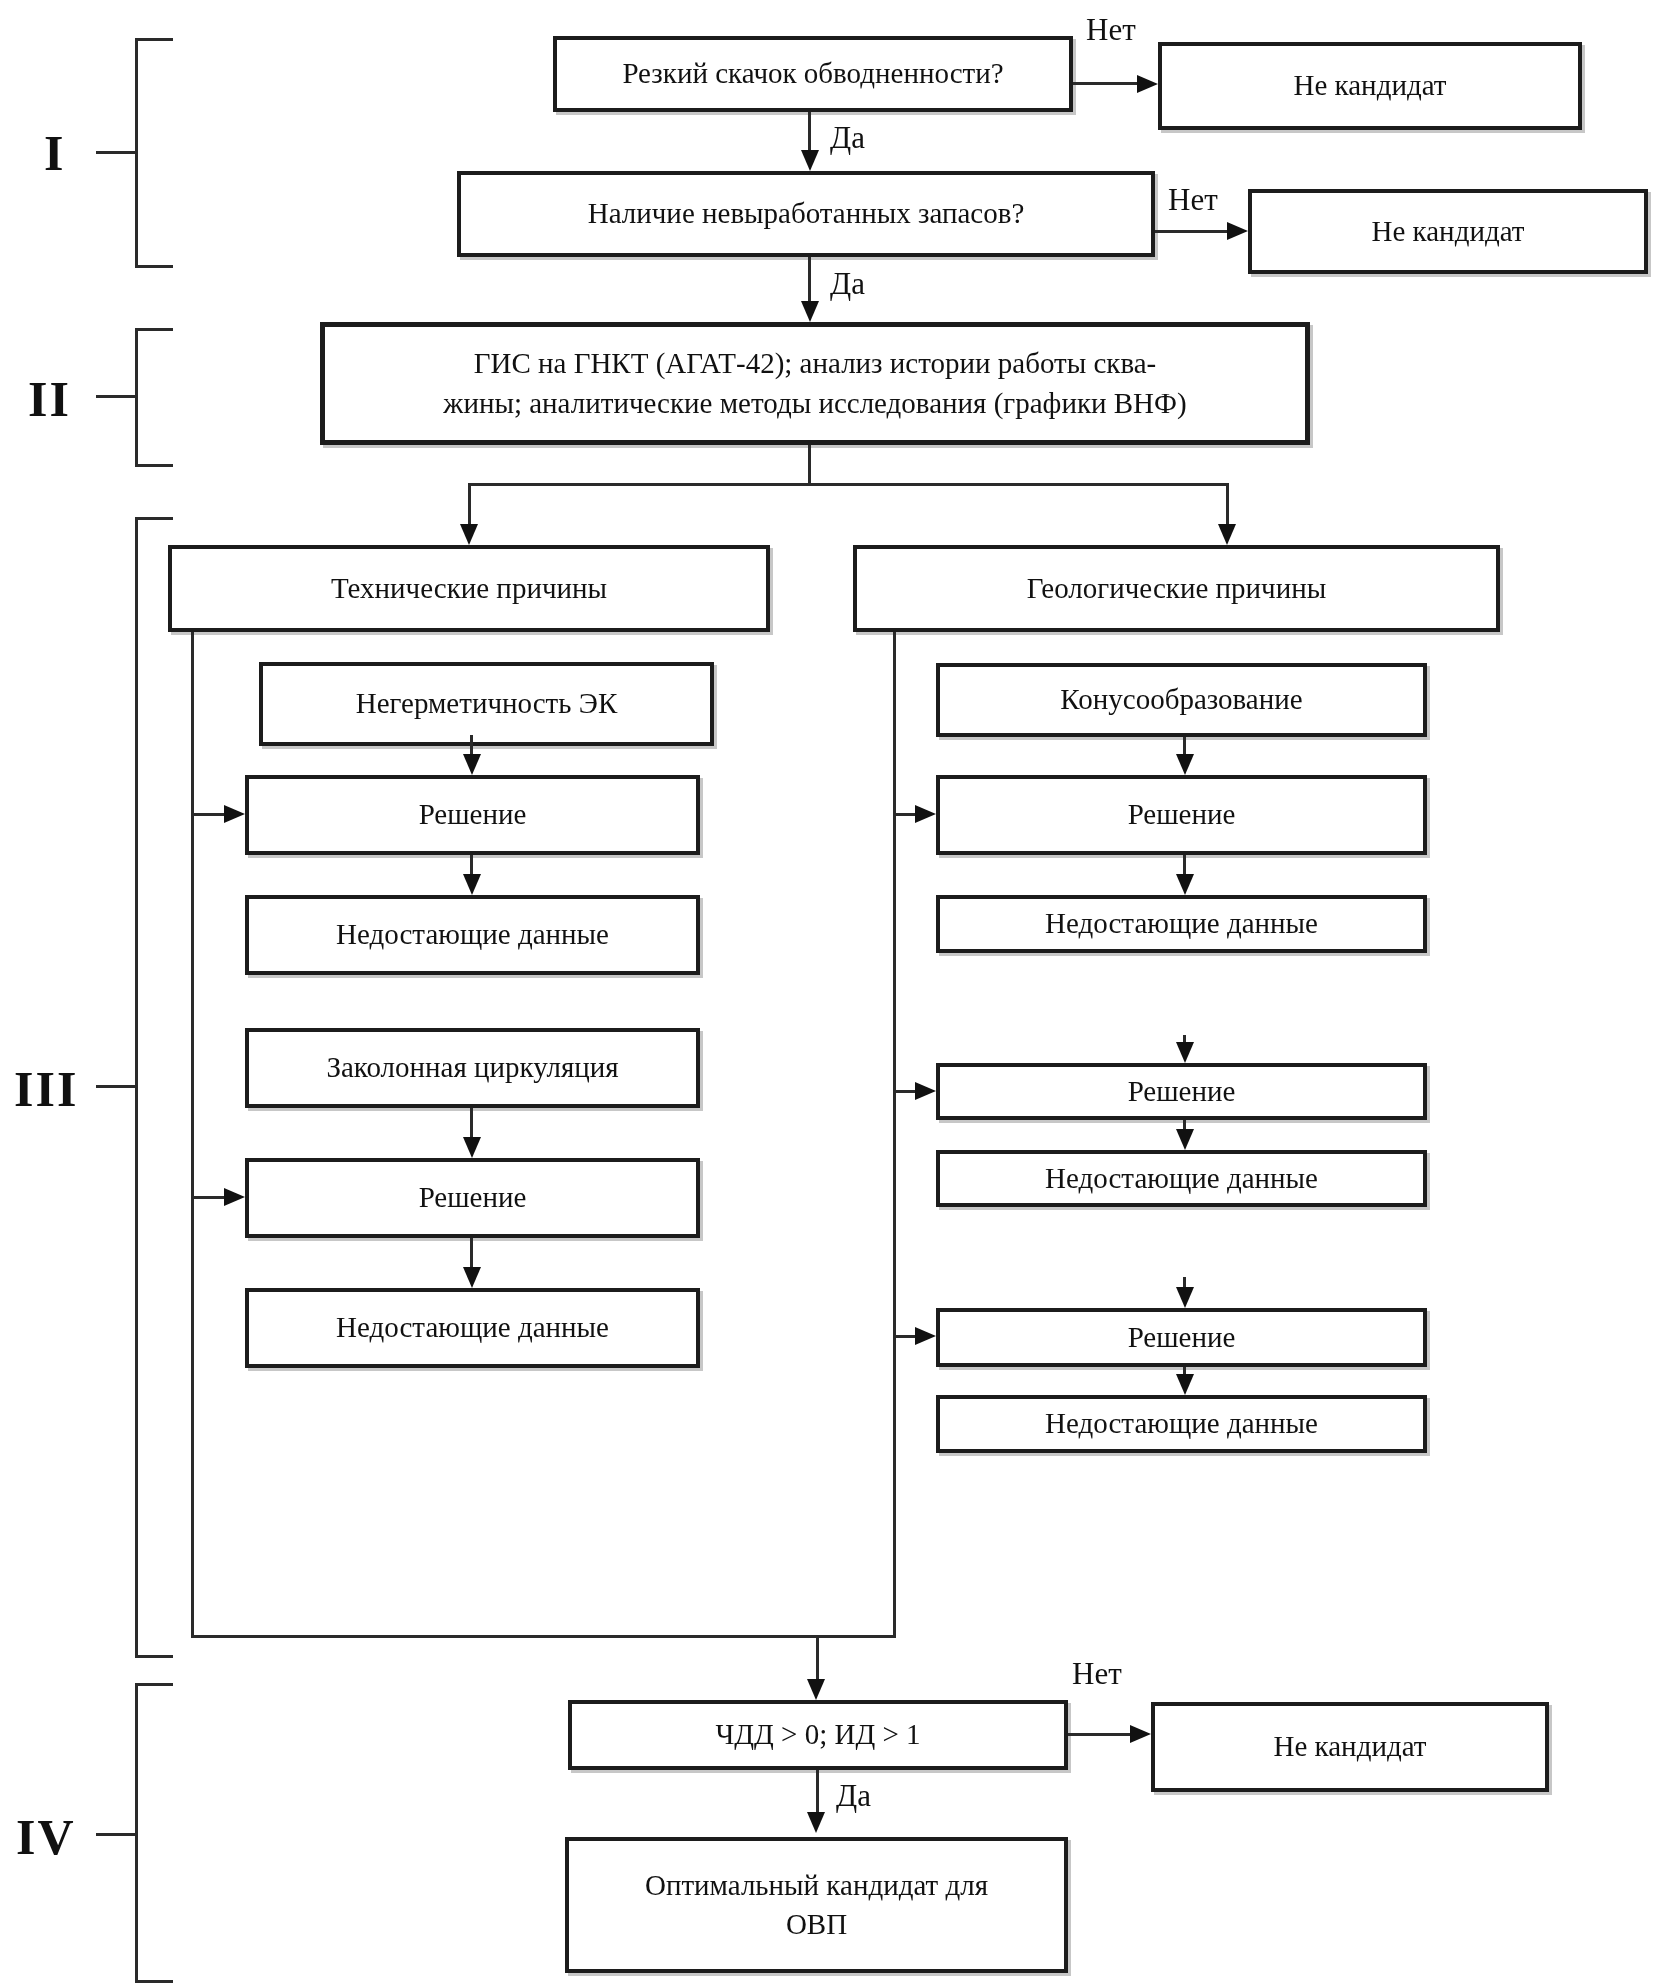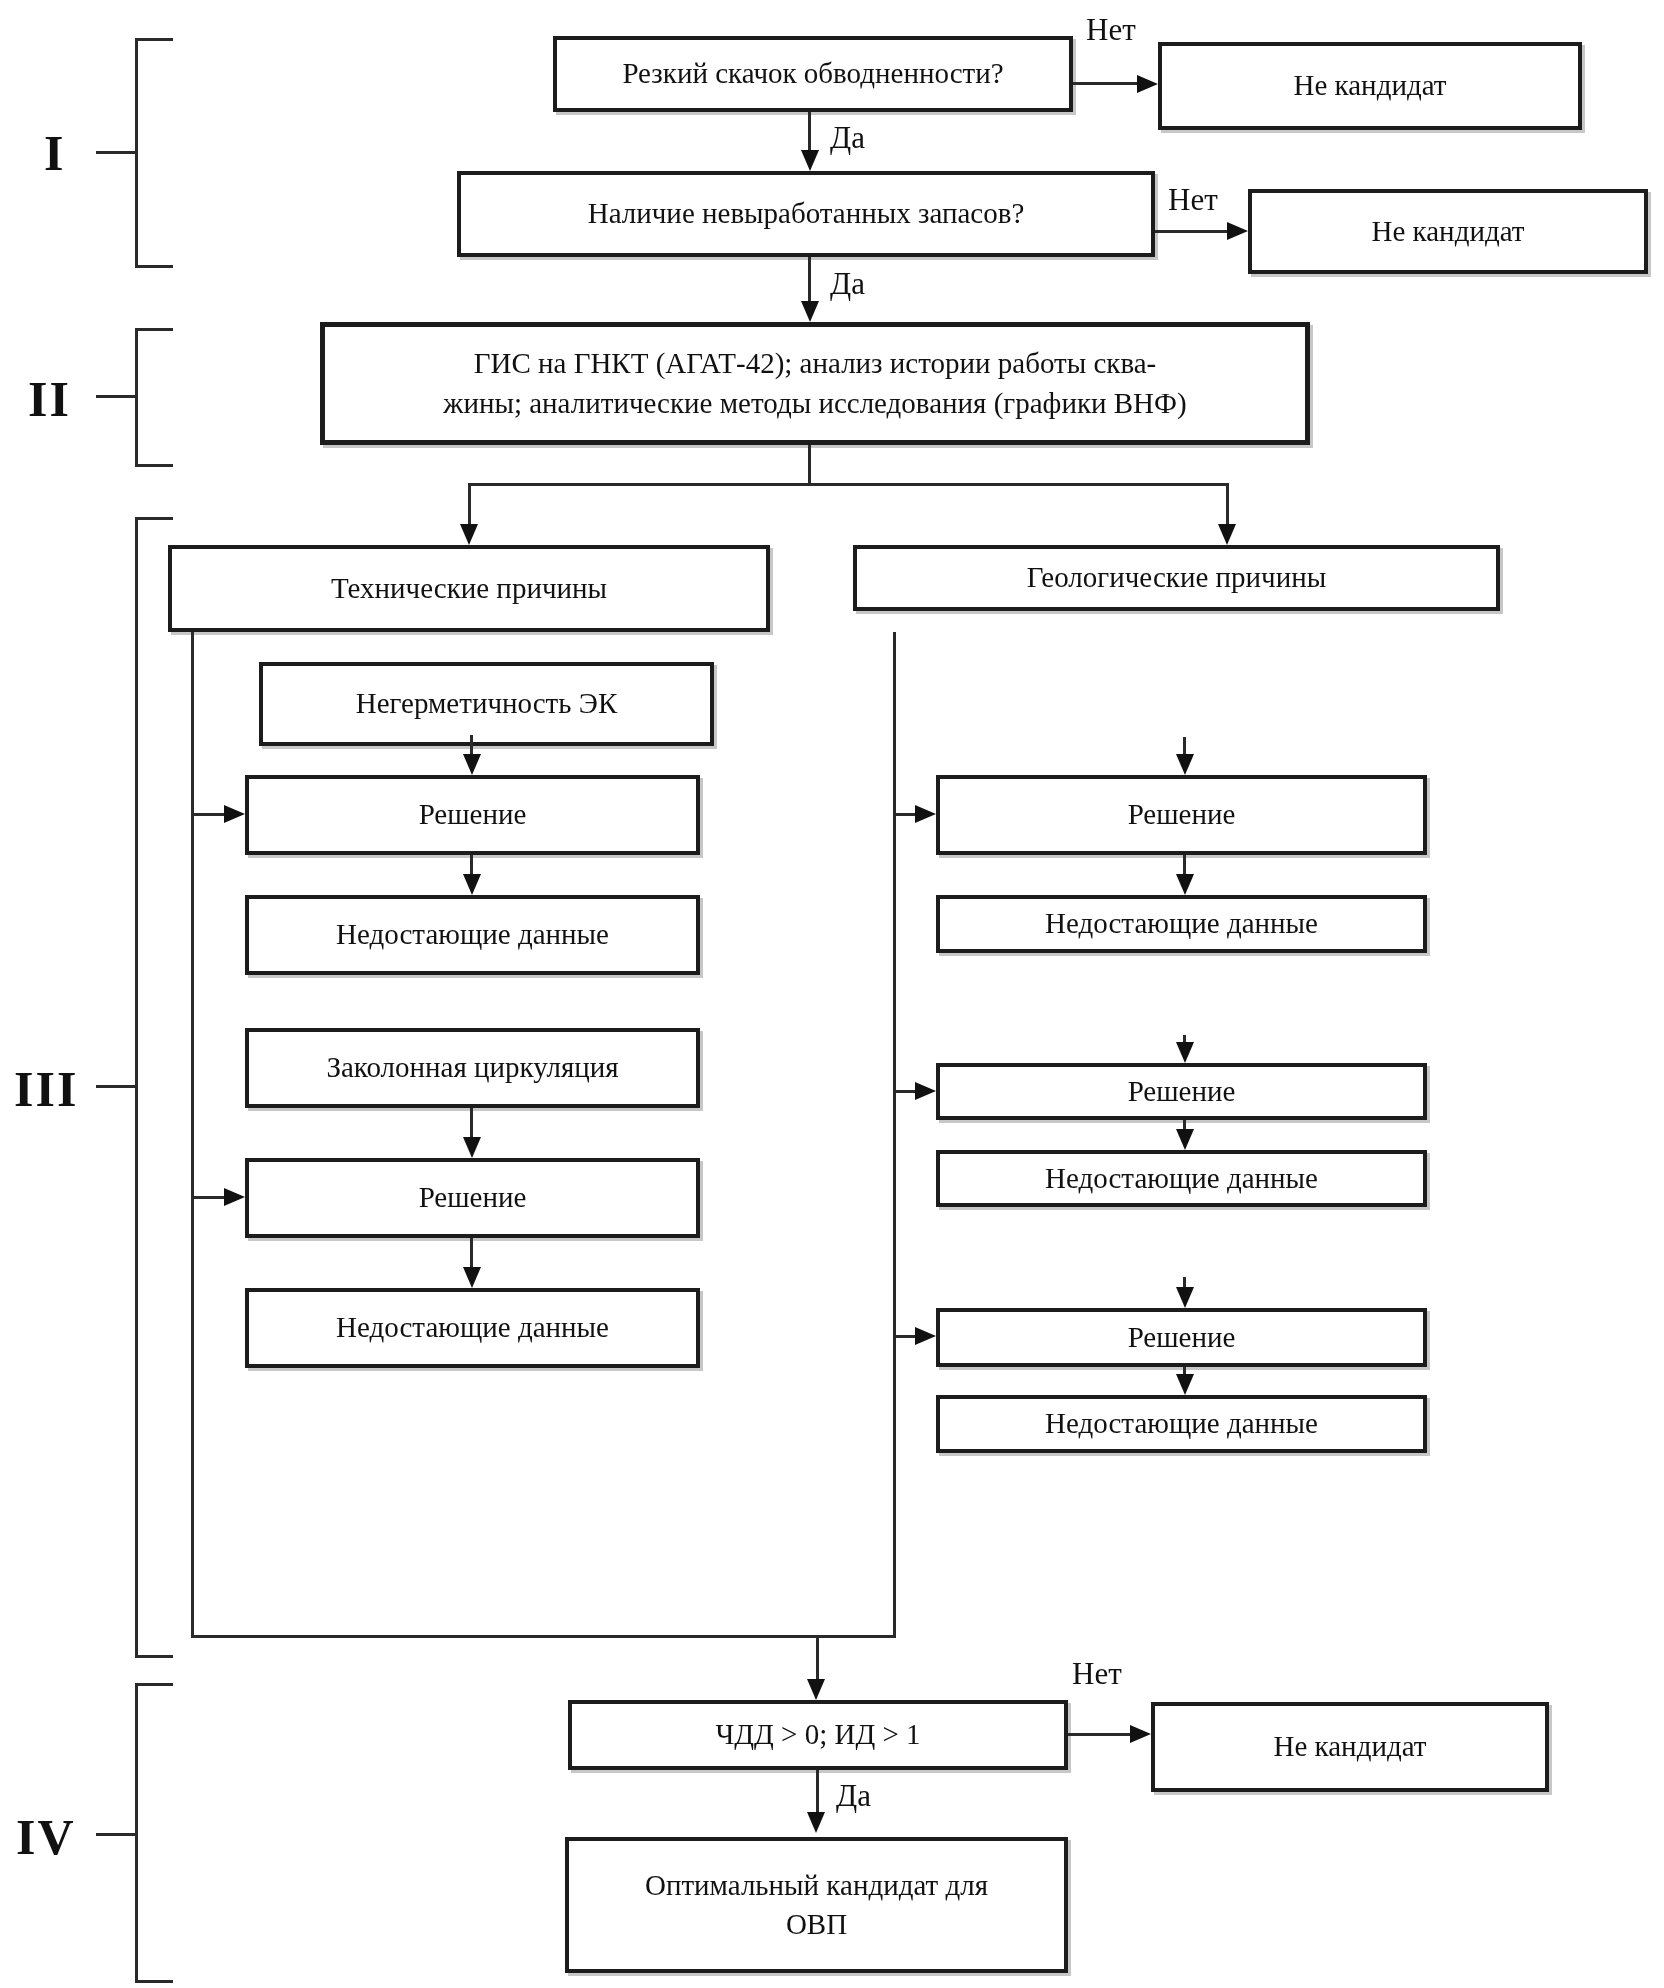--- a/index.html
+++ b/index.html
@@ -90,21 +90,21 @@
   </div>
 
   <div class="ln" style="left:808px;top:445px;width:3px;height:38px;"></div>
   <div class="ln" style="left:468px;top:483px;width:760px;height:3px;"></div>
   <div class="ln" style="left:468px;top:483px;width:3px;height:42px;"></div>
   <div class="ad" style="left:460px;top:524px;"></div>
   <div class="ln" style="left:1226px;top:483px;width:3px;height:42px;"></div>
   <div class="ad" style="left:1218px;top:524px;"></div>
 
   <div class="box" style="left:168px;top:545px;width:602px;height:87px;">Технические причины</div>
-  <div class="box" style="left:853px;top:545px;width:647px;height:66px;">Геологические причины</div>
+  <div class="box" style="left:853px;top:545px;width:647px;height:87px;">Геологические причины</div>
 
   <div class="ln" style="left:191px;top:632px;width:3px;height:1006px;"></div>
   <div class="ln" style="left:893px;top:632px;width:3px;height:1006px;"></div>
   <div class="ln" style="left:191px;top:1635px;width:705px;height:3px;"></div>
   <div class="ln" style="left:816px;top:1638px;width:3px;height:41px;"></div>
   <div class="ad" style="left:807px;top:1679px;"></div>
 
   <div class="ln" style="left:194px;top:813px;width:32px;height:3px;"></div>
   <div class="ar" style="left:224px;top:805px;"></div>
   <div class="ln" style="left:194px;top:1196px;width:32px;height:3px;"></div>
@@ -126,20 +126,21 @@
   <div class="box" style="left:245px;top:895px;width:455px;height:80px;">Недостающие данные</div>
 
   <div class="box" style="left:245px;top:1028px;width:455px;height:80px;">Заколонная циркуляция</div>
   <div class="ln" style="left:470px;top:1108px;width:3px;height:32px;"></div>
   <div class="ad" style="left:463px;top:1137px;"></div>
   <div class="box" style="left:245px;top:1158px;width:455px;height:80px;">Решение</div>
   <div class="ln" style="left:470px;top:1238px;width:3px;height:32px;"></div>
   <div class="ad" style="left:463px;top:1267px;"></div>
   <div class="box" style="left:245px;top:1288px;width:455px;height:80px;">Недостающие данные</div>
 
+  <div class="box" style="left:936px;top:663px;width:491px;height:74px;">Конусообразование</div>
   <div class="ln" style="left:1183px;top:737px;width:3px;height:20px;"></div>
   <div class="ad" style="left:1176px;top:754px;"></div>
   <div class="box" style="left:936px;top:775px;width:491px;height:80px;">Решение</div>
   <div class="ln" style="left:1183px;top:855px;width:3px;height:22px;"></div>
   <div class="ad" style="left:1176px;top:874px;"></div>
   <div class="box" style="left:936px;top:895px;width:491px;height:58px;">Недостающие данные</div>
 
   <div class="ln" style="left:1183px;top:1035px;width:3px;height:10px;"></div>
   <div class="ad" style="left:1176px;top:1042px;"></div>
   <div class="box" style="left:936px;top:1063px;width:491px;height:57px;">Решение</div>

